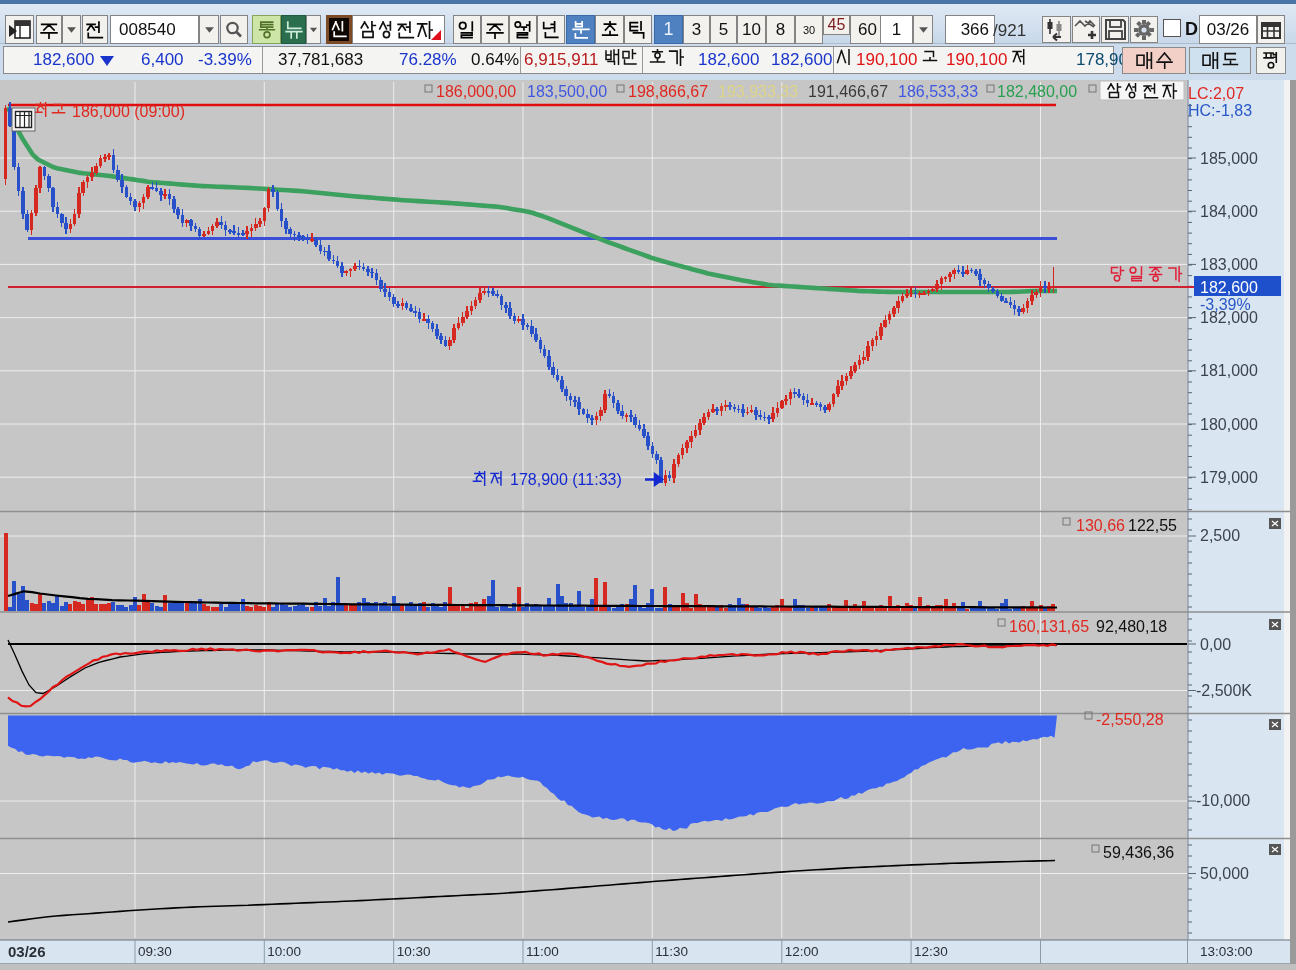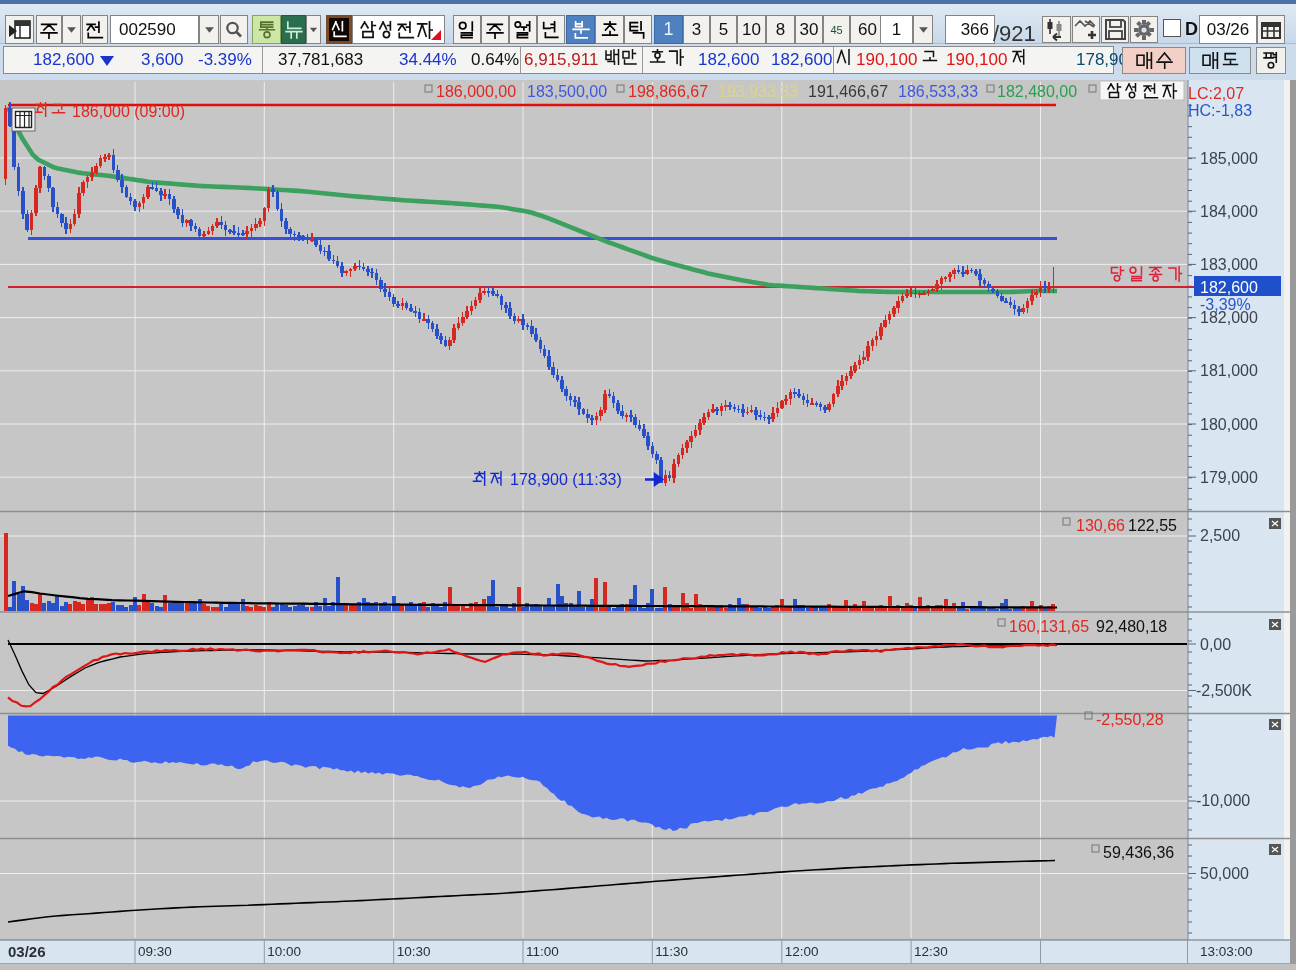--- a/index.html
+++ b/index.html
@@ -136,21 +136,21 @@
       <div class="tbtn" style="left:62px;top:11px;width:19px;height:29px;">
         <svg width="11" height="11" viewBox="0 0 10 10">
           <path d="M1 3h8L5 8z" fill="#555"></path>
         </svg>
       </div>
       <div class="tbtn" style="left:82px;top:11px;width:26px;height:29px;background:#f2f1ee;border-color:#848484">
         <svg width="18" height="18" viewBox="0 0 16 16" style="color:#000">
           <use href="#g-jeon" style="stroke-width:1.5"></use>
         </svg>
       </div>
-      <div class="tbtn" style="left:110px;top:11px;width:89px;height:29px;background:#fff;justify-content:flex-start;padding-left:8px;font-size:17px;color:#111">002590</div>
+      <div class="tbtn" style="left:110px;top:11px;width:89px;height:29px;background:#fff;justify-content:flex-start;padding-left:8px;font-size:17px;color:#111">008540</div>
       <div class="tbtn" style="left:199px;top:11px;width:20px;height:29px;">
         <svg width="11" height="11" viewBox="0 0 10 10">
           <path d="M1 3h8L5 8z" fill="#555"></path>
         </svg>
       </div>
       <div class="tbtn" style="left:220px;top:11px;width:28px;height:29px;">
         <svg width="20" height="20" viewBox="0 0 20 20">
           <circle cx="8.5" cy="8" r="5.2" fill="none" stroke="#555" stroke-width="2.2"></circle>
           <line x1="12.5" y1="12" x2="17" y2="16.5" stroke="#555" stroke-width="2.6"></line>
         </svg>
@@ -219,31 +219,31 @@
       <div class="tbtn" style="left:624px;top:11px;width:28px;height:29px;background:#f2f1ee;border-color:#848484">
         <svg width="18" height="18" viewBox="0 0 16 16" style="color:#000">
           <use href="#g-tik" style="stroke-width:1.5"></use>
         </svg>
       </div>
       <div class="tbtn" style="left:654px;top:11px;width:29px;height:29px;background:#4f80bf;border-color:#3a6aa8;color:#eaf2fa;font-size:18px">1</div>
       <div class="tbtn" style="left:683px;top:11px;width:27px;height:29px;font-size:17px;color:#111">3</div>
       <div class="tbtn" style="left:710px;top:11px;width:27px;height:29px;font-size:17px;color:#111">5</div>
       <div class="tbtn" style="left:737px;top:11px;width:29px;height:29px;font-size:17px;color:#111">10</div>
       <div class="tbtn" style="left:766px;top:11px;width:29px;height:29px;font-size:17px;color:#111">8</div>
-      <div class="tbtn" style="left:795px;top:11px;width:28px;height:29px;font-size:17px;color:#111">30</div>
-      <div class="tbtn" style="left:823px;top:11px;width:27px;height:29px;font-size:11px;color:#14532d">45</div>
+      <div class="tbtn" style="left:795px;top:11px;width:28px;height:29px;font-size:11px;color:#111">30</div>
+      <div class="tbtn" style="left:823px;top:11px;width:27px;height:20px;font-size:16px;color:#7f1d1d">45</div>
       <div class="tbtn" style="left:850px;top:11px;width:35px;height:29px;font-size:17px;color:#111">60</div>
       <div class="tbtn" style="left:880px;top:11px;width:33px;height:29px;background:#fff;font-size:17px;color:#111">1</div>
       <div class="tbtn" style="left:913px;top:11px;width:20px;height:29px;">
         <svg width="11" height="11" viewBox="0 0 10 10">
           <path d="M1 3h8L5 8z" fill="#555"></path>
         </svg>
       </div>
       <div class="tbtn" style="left:945px;top:11px;width:50px;height:29px;background:#fff;font-size:17px;color:#111;justify-content:flex-end;padding-right:5px">366</div>
-      <div class="tbtext" style="left:993px;top:17px;font-size:22px;color:#333">/921</div>
+      <div class="tbtext" style="left:993px;top:17px;font-size:17px;color:#333">/921</div>
       <div class="tbtn" style="left:1042px;top:12px;width:29px;height:27px;">
         <svg width="24" height="24" viewBox="0 0 24 24">
           <line x1="5" y1="1" x2="5" y2="16" stroke="#333" stroke-width="1.6"></line>
           <rect x="2.5" y="4" width="5" height="7" fill="#333"></rect>
           <line x1="14" y1="3" x2="14" y2="18" stroke="#888" stroke-width="1.6"></line>
           <rect x="11.5" y="6" width="5" height="7" fill="#888"></rect>
           <path d="M8 19h8m-8 0l4-3.5m-4 3.5l4 3.5" stroke="#333" stroke-width="2" fill="none"></path>
         </svg>
       </div>
       <div class="tbtn" style="left:1072px;top:12px;width:28px;height:27px;">
@@ -276,25 +276,25 @@
           <rect x="1" y="2" width="18" height="15" fill="none" stroke="#333" stroke-width="2"></rect>
           <rect x="1" y="2" width="18" height="4" fill="#333"></rect>
           <path d="M1 10h18M6.5 6v11M13 6v11" stroke="#333" stroke-width="1.6"></path>
         </svg>
       </div>
     </div>
 <div id="row2">
       <div id="r2box"></div>
       <div class="r2t" style="left:33px;color:#1a35cc">182,600</div>
       <div style="position:absolute;left:100px;top:12px;width:0;height:0;border:7px solid transparent;border-top:10px solid #1a35cc"></div>
-      <div class="r2t" style="left:141px;color:#1a35cc">3,600</div>
+      <div class="r2t" style="left:141px;color:#1a35cc">6,400</div>
       <div class="r2t" style="left:198px;color:#1a35cc">-3.39%</div>
       <div class="r2d" style="left:262px"></div>
       <div class="r2t" style="left:278px;color:#111">37,781,683</div>
-      <div class="r2t" style="left:399px;color:#1a35cc">34.44%</div>
+      <div class="r2t" style="left:399px;color:#1a35cc">76.28%</div>
       <div class="r2t" style="left:471px;color:#111">0.64%</div>
       <div class="r2d" style="left:520px"></div>
       <div class="r2t" style="left:524px;color:#b91c1c">6,915,911</div>
       <div style="position:absolute;left:605px;top:5px"><svg width="16" height="16" viewBox="0 0 16 16" style="color:#111;margin-right:1px">
           <use href="#g-baek" style="stroke-width:1.5"></use>
         </svg><svg width="16" height="16" viewBox="0 0 16 16" style="color:#111;margin-right:1px">
           <use href="#g-man" style="stroke-width:1.5"></use>
         </svg></div>
       <div class="r2d" style="left:642px"></div>
       <div style="position:absolute;left:649px;top:5px"><svg width="17" height="17" viewBox="0 0 16 16" style="color:#111;margin-right:1px">

